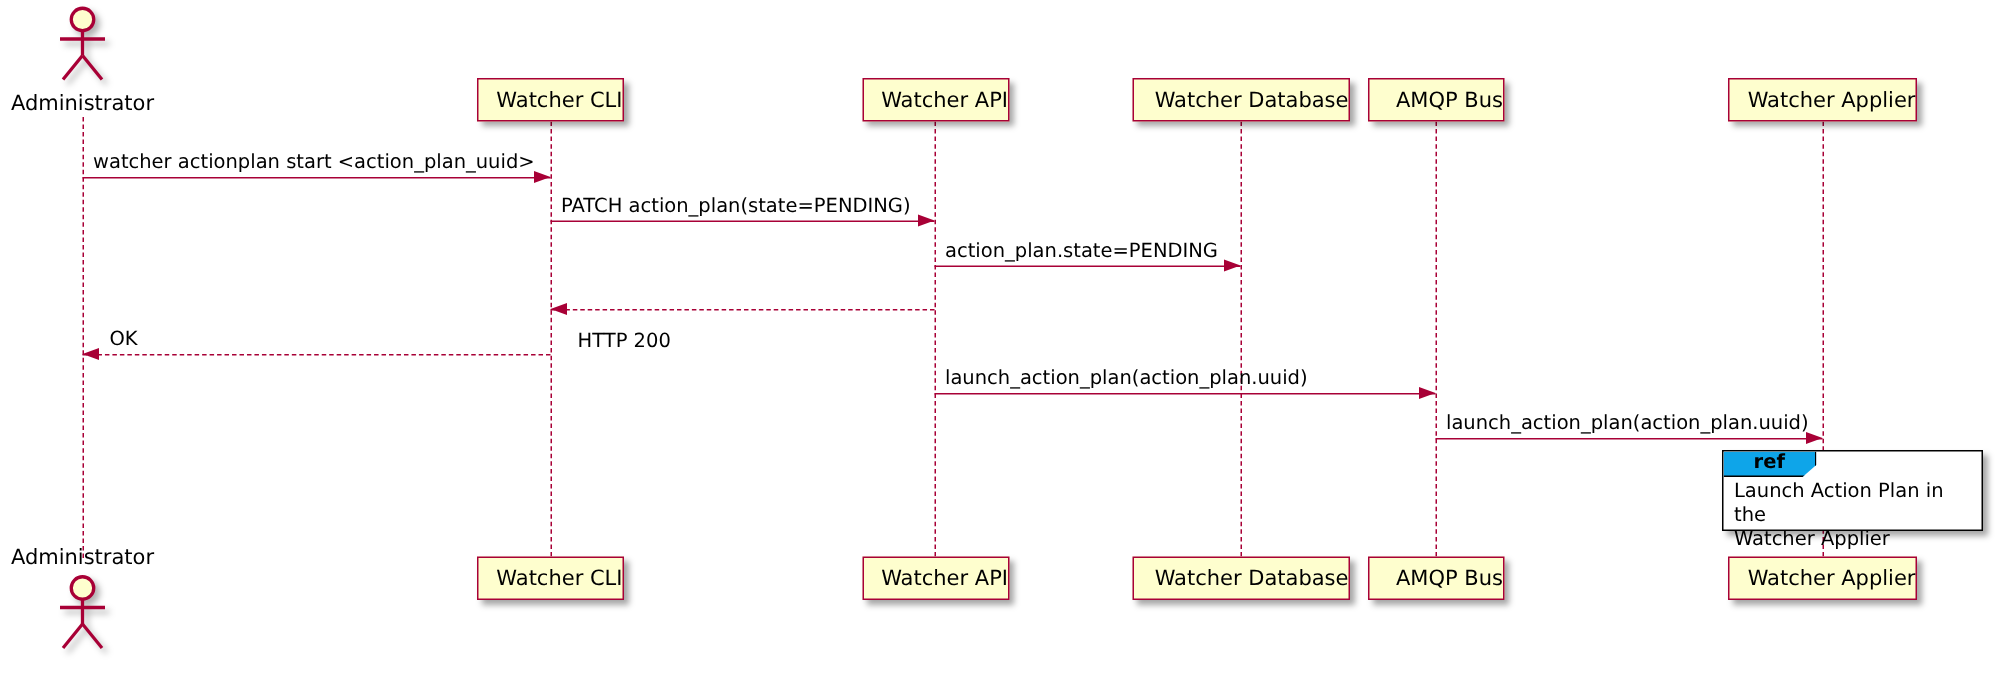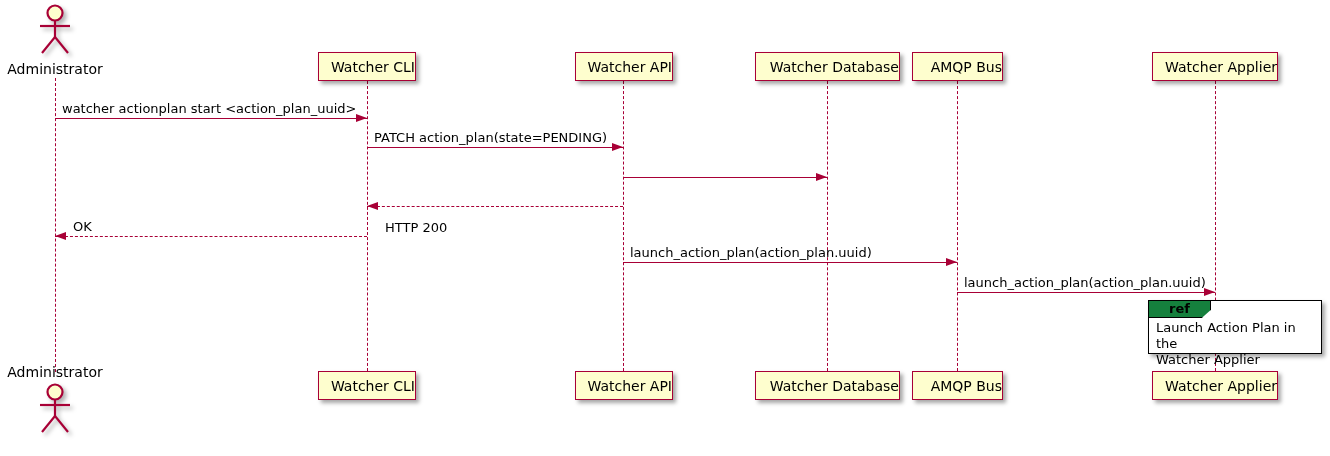--- a/index.html
+++ b/index.html
@@ -32,21 +32,21 @@
   .arrow { position:absolute; width:0; height:0; }
   .arrow.right { border-left:11px solid #A80036; border-top:4.5px solid transparent; border-bottom:4.5px solid transparent; }
   .arrow.left  { border-right:11px solid #A80036; border-top:4.5px solid transparent; border-bottom:4.5px solid transparent; }
   
   .ref-frame {
     position:absolute; box-sizing:border-box; background:#ffffff;
     border:1.8px solid #000000; box-shadow:3px 3px 4px rgba(0,0,0,0.35);
   }
   .ref-tab {
     position:absolute; left:0; top:0; width:62px; height:17px;
-    background:#15803d; border-right:1.8px solid #000; border-bottom:1.8px solid #000;
+    background:#0ea5e9; border-right:1.8px solid #000; border-bottom:1.8px solid #000;
     box-sizing:border-box;
     clip-path:polygon(0 0, 100% 0, 100% 52%, 85% 100%, 0 100%);
     font-weight:bold; font-size:13px; text-align:center; line-height:15px;
   }
   .ref-text {
     position:absolute; left:7px; top:19px; font-size:13px;
     white-space:pre-line; line-height:16px;
   }
 </style>
 </head>
@@ -112,20 +112,21 @@
     </div>
 
   <div class="msg-label" style="left:62px; top:101px;">watcher actionplan start &lt;action_plan_uuid&gt;</div>
   <div class="msg-line" style="left:55px; top:118px; width:312px;"></div>
   <div class="arrow right" style="left:356px; top:114px;"></div>
 
   <div class="msg-label" style="left:374px; top:130px;">PATCH action_plan(state=PENDING)</div>
   <div class="msg-line" style="left:367px; top:147px; width:256px;"></div>
   <div class="arrow right" style="left:612px; top:143px;"></div>
 
+  <div class="msg-label" style="left:630px; top:160px;">action_plan.state=PENDING</div>
   <div class="msg-line" style="left:623px; top:177px; width:204px;"></div>
   <div class="arrow right" style="left:816px; top:173px;"></div>
 
   <div class="msg-label" style="left:385px; top:189px;margin-top:31px;">HTTP 200</div>
   <div class="msg-line dashed" style="left:367px; top:206px; width:256px;"></div>
   <div class="arrow left" style="left:367px; top:202px;"></div>
 
   <div class="msg-label" style="left:73px; top:219px;">OK</div>
   <div class="msg-line dashed" style="left:55px; top:236px; width:312px;"></div>
   <div class="arrow left" style="left:55px; top:232px;"></div>

